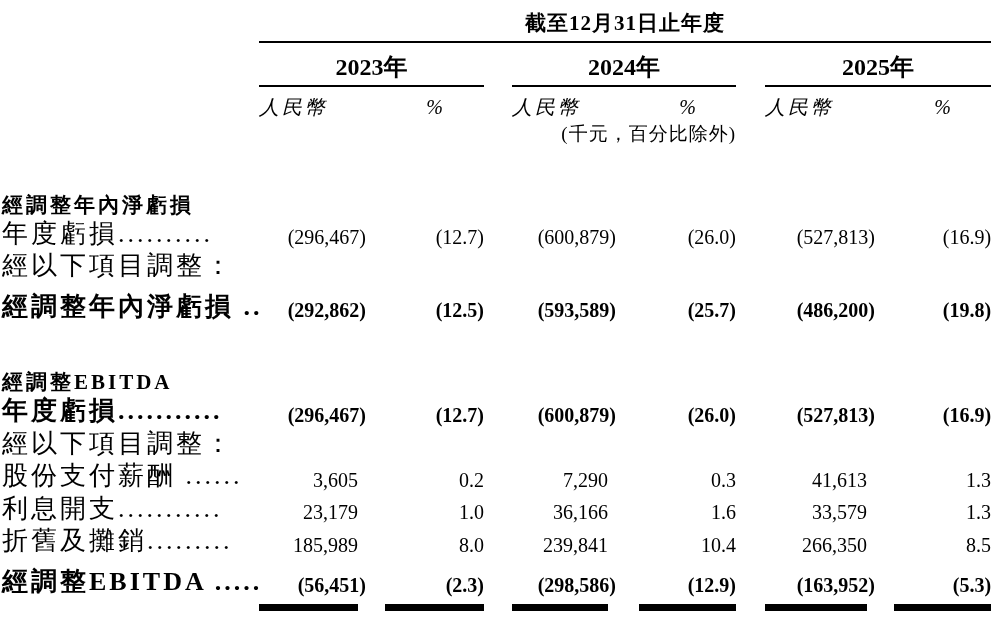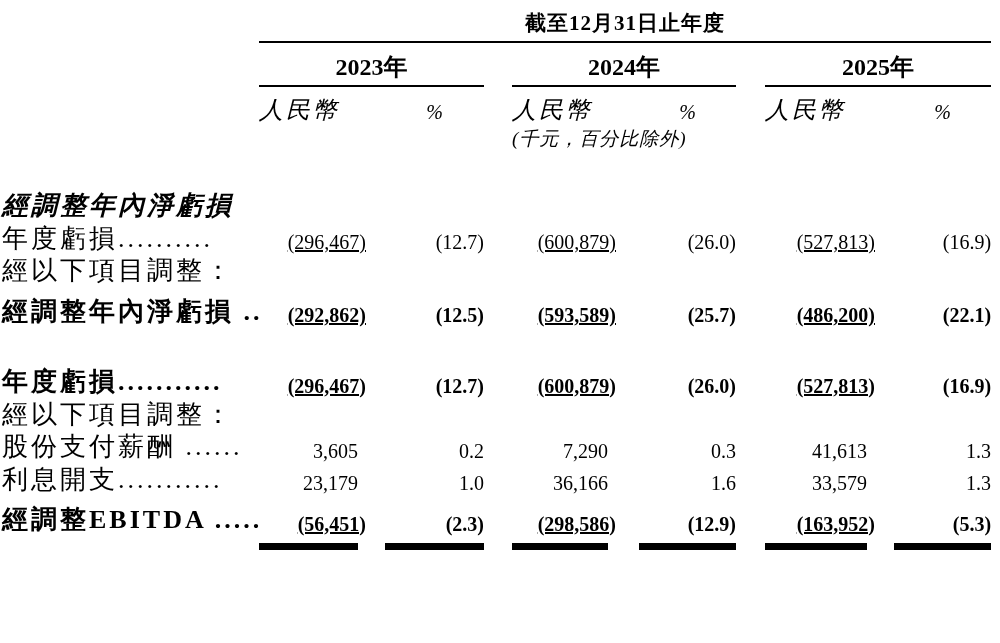--- a/index.html
+++ b/index.html
@@ -17,35 +17,35 @@
 
   .title-cell {
     text-align: center; font-weight: bold; font-size: 21px;
     letter-spacing: 1px; border-bottom: 2.5px solid #000;
     padding-bottom: 5px; height: 36px; white-space: nowrap;
   }
   .year {
     text-align: center; font-weight: bold; font-size: 24px;
     border-bottom: 2px solid #000; padding: 9px 0 3px; white-space: nowrap;
   }
-  .rmb { font-style: italic; font-size: 24px; letter-spacing: 3px; padding-top: 8px; white-space: nowrap; }
+  .rmb { font-style: italic; font-size: 20px; letter-spacing: 3px; padding-top: 8px; white-space: nowrap; }
   .pct { font-style: italic; font-size: 20px; text-align: center; padding-top: 8px; }
-  .note { font-style: italic; font-size: 19px; letter-spacing: 1px; padding-top: 2px; white-space: nowrap; }
+  .note { font-size: 19px; letter-spacing: 1px; padding-top: 2px; white-space: nowrap; text-align: right; }
 
   .spacer { height: 38px; }
   .section-header {
-    font-weight: bold; font-style: italic; font-size: 26px;
+    font-weight: bold; font-size: 21px;
     letter-spacing: 3px; height: 34px; white-space: nowrap;
   }
   .lbl { font-size: 26px; letter-spacing: 3px; white-space: nowrap; height: 30px; }
   .num { font-size: 20px; text-align: right; height: 30px; white-space: nowrap; }
   .bold { font-weight: bold; }
   .rule-below { border-bottom: 2px solid #000; }
   .subtotal-row td { padding-top: 8px; text-align: right; }
-  .paren { margin-right: -8px; text-decoration: underline; }
+  .paren { margin-right: -8px; }
 
   .final-rule-row td { padding-top: 6px; }
   .dbl-rule { height: 4px; border-top: 5px solid #000; border-bottom: 2px solid #000; }
 </style>
 </head>
 <body>
 
 <div class="page">
   <table>
     <colgroup>
@@ -140,26 +140,29 @@
           <td class="num bold"><span class="paren">(292,862)</span></td>
           <td class="gap"></td>
           <td class="num bold"><span>(12.5)</span></td>
           <td class="gap"></td>
           <td class="num bold"><span class="paren">(593,589)</span></td>
           <td class="gap"></td>
           <td class="num bold"><span>(25.7)</span></td>
           <td class="gap"></td>
           <td class="num bold"><span class="paren">(486,200)</span></td>
           <td class="gap"></td>
-          <td class="num bold"><span>(22.1)</span></td>
+          <td class="num bold"><span>(19.8)</span></td>
         </tr>
         <tr class="spacer-row">
           <td class="spacer" colspan="12"></td>
         </tr>
         <tr>
+          <td class="section-header" colspan="12">經調整EBITDA</td>
+        </tr>
+        <tr>
           <td class="lbl bold">年度虧損...........</td>
           <td class="num bold"><span class="paren">(296,467)</span></td>
           <td class="gap"></td>
           <td class="num bold"><span>(12.7)</span></td>
           <td class="gap"></td>
           <td class="num bold"><span class="paren">(600,879)</span></td>
           <td class="gap"></td>
           <td class="num bold"><span>(26.0)</span></td>
           <td class="gap"></td>
           <td class="num bold"><span class="paren">(527,813)</span></td>
@@ -200,20 +203,34 @@
           <td class="gap"></td>
           <td class="num"><span>1.0</span></td>
           <td class="gap"></td>
           <td class="num"><span>36,166</span></td>
           <td class="gap"></td>
           <td class="num"><span>1.6</span></td>
           <td class="gap"></td>
           <td class="num"><span>33,579</span></td>
           <td class="gap"></td>
           <td class="num"><span>1.3</span></td>
+        </tr>
+        <tr>
+          <td class="lbl">折舊及攤銷.........</td>
+          <td class="num"><span>185,989</span></td>
+          <td class="gap"></td>
+          <td class="num"><span>8.0</span></td>
+          <td class="gap"></td>
+          <td class="num"><span>239,841</span></td>
+          <td class="gap"></td>
+          <td class="num"><span>10.4</span></td>
+          <td class="gap"></td>
+          <td class="num"><span>266,350</span></td>
+          <td class="gap"></td>
+          <td class="num"><span>8.5</span></td>
         </tr>
         <tr class="subtotal-row">
           <td class="lbl bold">經調整EBITDA .....</td>
           <td class="num bold"><span class="paren">(56,451)</span></td>
           <td class="gap"></td>
           <td class="num bold"><span>(2.3)</span></td>
           <td class="gap"></td>
           <td class="num bold"><span class="paren">(298,586)</span></td>
           <td class="gap"></td>
           <td class="num bold"><span>(12.9)</span></td>

